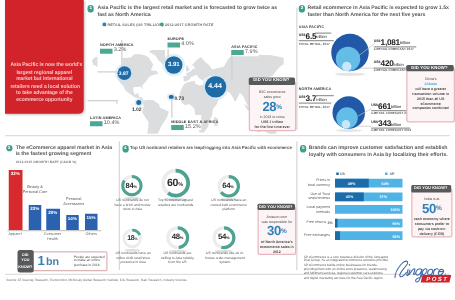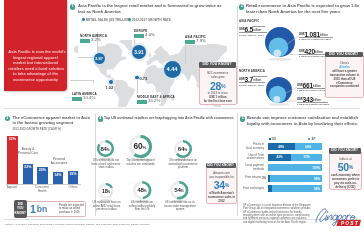--- a/index.html
+++ b/index.html
@@ -324,21 +324,21 @@
 <div class="dtxt abs" style="left:91px;top:201px;width:31px;">US nonbrands have an online AND retail store presence in Asia</div>
 <div class="dtxt abs" style="left:127px;top:201px;width:30px;">US nonbrands are selling to Asia reliably from the US</div>
 <div class="dtxt abs" style="left:164px;top:201px;width:32px;">US nonbrands use an in-house order management system</div>
 
 <div class="dyk abs" style="left:206px;top:165px;width:29px;height:37px;">
   <div class="dykf" style="padding-top:6px;">
     <div>Amazon.com</div>
     <div>was responsible for</div>
   </div>
   <div style="text-align:center;height:11px;line-height:11px;margin-top:0.5px;">
-    <span class="dyk-big">34</span><span class="dyk-pct">%</span>
+    <span class="dyk-big">30</span><span class="dyk-pct">%</span>
   </div>
   <div class="dykf" style="margin-top:0.5px;font-weight:bold;">
     <div>of North America's</div>
     <div>ecommerce sales in</div>
     <div>2012</div>
   </div>
 </div>
 <div class="dyk-h abs" style="left:205.6px;top:162.5px;width:30px;height:5.6px;line-height:5.6px;font-size:3.1px;">DID YOU KNOW?</div>
 
 <div class="snum abs" style="left:240px;top:116.4px;">5</div>

